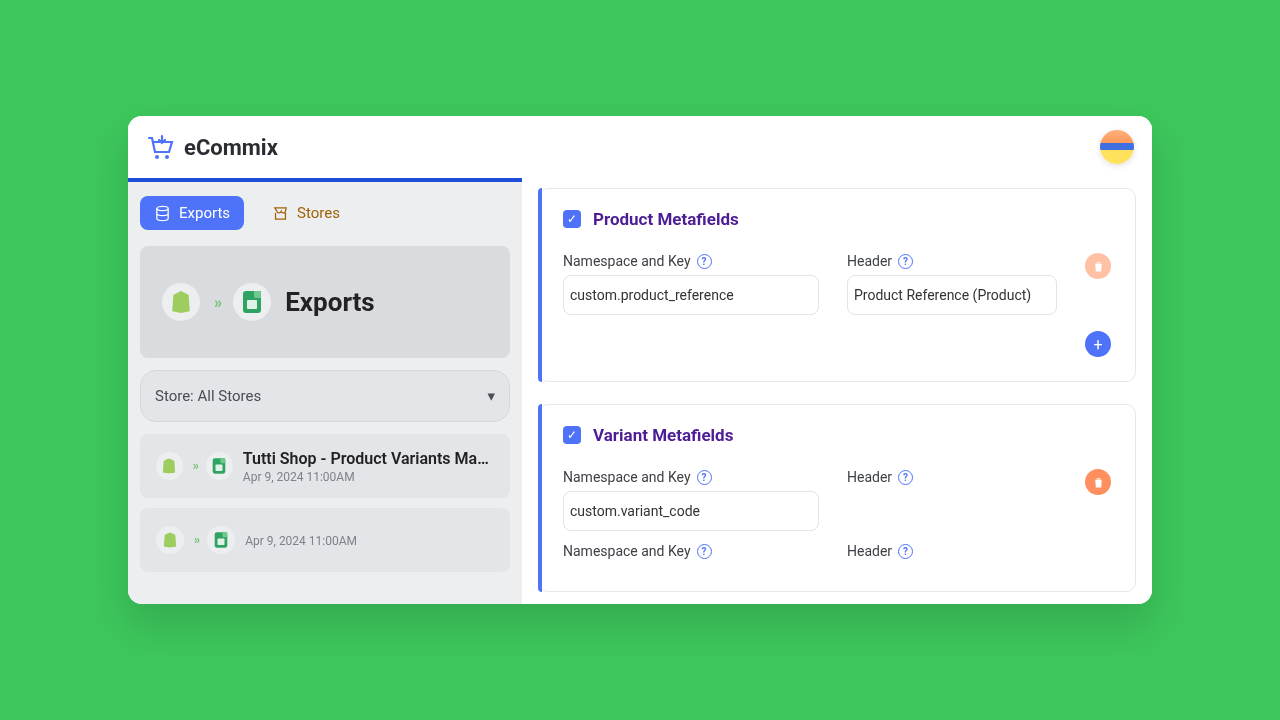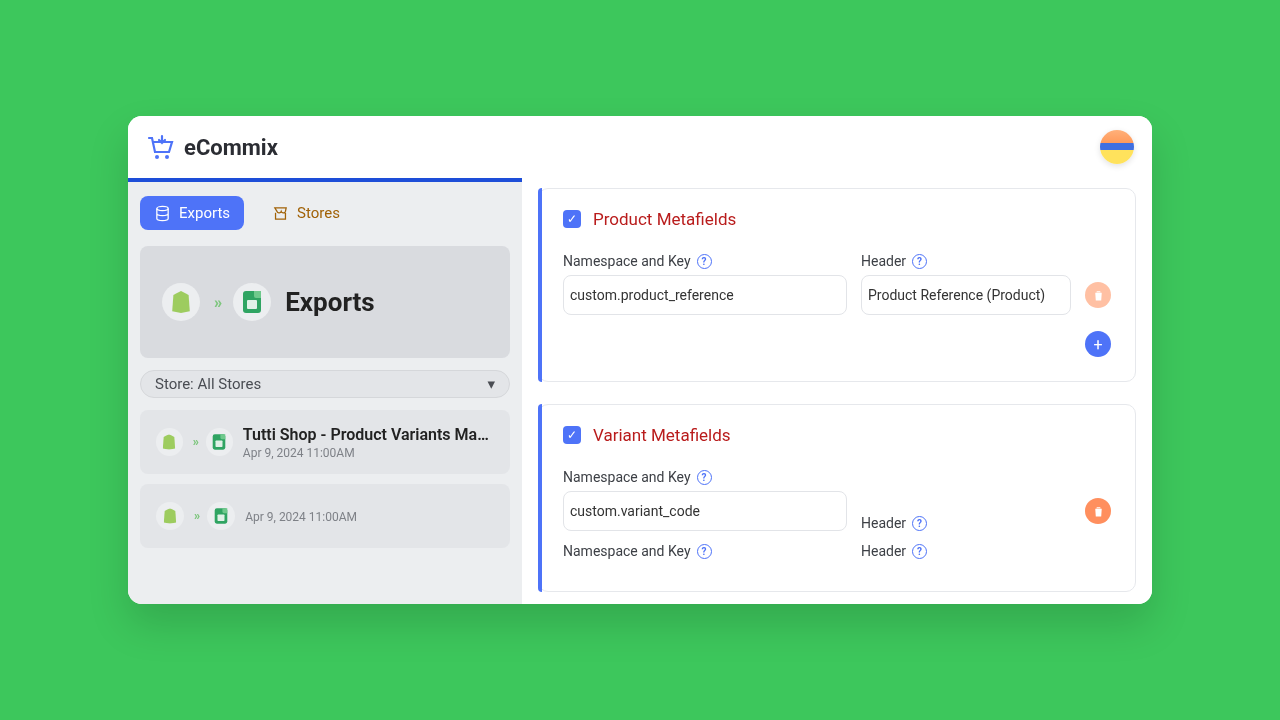--- a/index.html
+++ b/index.html
@@ -12,34 +12,34 @@
   .body{flex:1;display:flex;min-height:0}
   .left{width:394px;background:#eceef0;border-top:4px solid #1d4ed8;display:flex;flex-direction:column;min-height:0}
   .tabs{display:flex;gap:14px;padding:14px 12px 10px}
   .tab{display:flex;align-items:center;gap:8px;padding:8px 14px;border-radius:8px;color:#a16207;font-size:15px;cursor:pointer}
   .tab.active{background:#4e73f8;color:#fff}
   .tab svg{width:17px;height:17px}
   .hero{margin:6px 12px 12px;height:112px;background:#d9dbdf;border-radius:8px;display:flex;align-items:center;gap:14px;padding:0 22px}
   .iconcircle{width:38px;height:38px;border-radius:50%;background:#eceef0;display:flex;align-items:center;justify-content:center}
   .chevpair{color:#7dc67d;font-weight:900;font-size:16px;letter-spacing:-3px}
   .hero-title{font-size:26px;font-weight:700;color:#222}
-  .select{margin:0 12px 12px;height:28px;background:#e3e5e8;border:1px solid #d5d7da;border-radius:16px;display:flex;align-items:center;justify-content:space-between;padding:0 14px;color:#4a4d53;font-size:15px;cursor:pointer}
+  .select{margin:0 12px 12px;height:52px;background:#e3e5e8;border:1px solid #d5d7da;border-radius:16px;display:flex;align-items:center;justify-content:space-between;padding:0 14px;color:#4a4d53;font-size:15px;cursor:pointer}
   .list{padding:0 12px;display:flex;flex-direction:column;gap:10px;overflow:hidden}
   .row{background:#e3e5e8;border-radius:8px;height:64px;display:flex;align-items:center;padding:0 16px;gap:10px;cursor:pointer}
   .row .iconcircle{width:28px;height:28px}
   .rowtxt{display:flex;flex-direction:column;min-width:0}
   .rowtxt .t{font-size:16px;color:#222;font-weight:600;white-space:nowrap;overflow:hidden;text-overflow:ellipsis}
   .rowtxt .d{font-size:12px;color:#7e8187;margin-top:2px}
   .right{flex:1;background:#fff;padding:10px 16px 0 16px;overflow:hidden}
   .card{border:1px solid #e6e8ec;border-radius:10px;padding:20px 24px 24px;margin-bottom:22px;position:relative}
   .card::before{content:"";position:absolute;left:-1px;top:-1px;bottom:-1px;width:4px;background:#4e73f8;border-radius:10px 0 0 10px}
   .cardhead{display:flex;align-items:center;gap:12px;margin-bottom:24px}
   .chk{width:18px;height:18px;border-radius:4px;background:#4e73f8;display:flex;align-items:center;justify-content:center;color:#fff;font-size:12px}
-  .cardtitle{font-size:17px;font-weight:400;color:#b91c1c}
-  .fieldrow{display:flex;gap:14px;align-items:flex-end;margin-bottom:8px}
+  .cardtitle{font-size:17px;font-weight:700;color:#4c1d95}
+  .fieldrow{display:flex;gap:28px;margin-bottom:8px}
   .fcol{flex:1;display:flex;flex-direction:column;gap:6px}
   .flabel{display:flex;align-items:center;gap:6px;font-size:14px;color:#3d4046}
   .help{width:15px;height:15px;border-radius:50%;border:1.5px solid #4e73f8;color:#4e73f8;display:flex;align-items:center;justify-content:center;font-size:10px;font-weight:700}
   .input{height:40px;border:1px solid #e2e4e8;border-radius:8px;padding:0 6px;font-size:14px;color:#333;background:#fff}
   .iconbtn{width:26px;height:26px;border-radius:50%;display:flex;align-items:center;justify-content:center;flex-shrink:0;margin-bottom:7px;cursor:pointer}
   .trash-lite{background:#ffc0a3;color:#fff}
   .trash{background:#ff8f5e;color:#fff}
   .addrow{display:flex;justify-content:flex-end;margin-top:16px}
   .addbtn{width:26px;height:26px;border-radius:50%;background:#4e73f8;color:#fff;display:flex;align-items:center;justify-content:center;font-size:16px;cursor:pointer}
   .shopify-mark{width:20px;height:22px;position:relative}

